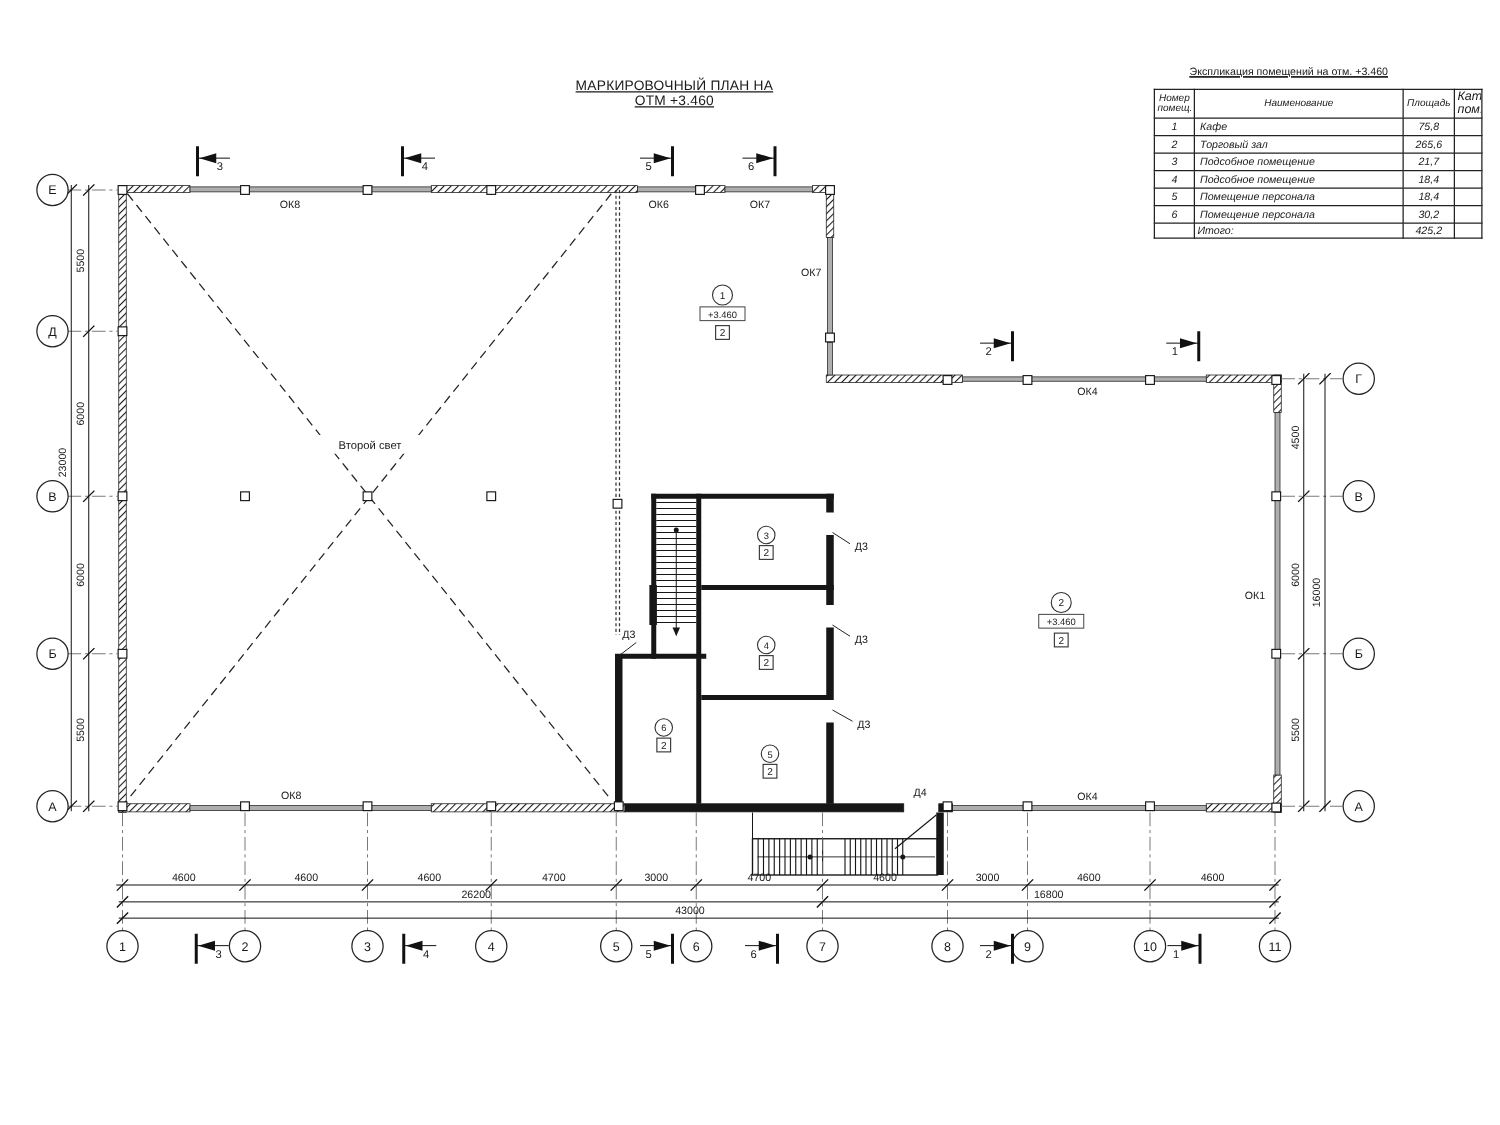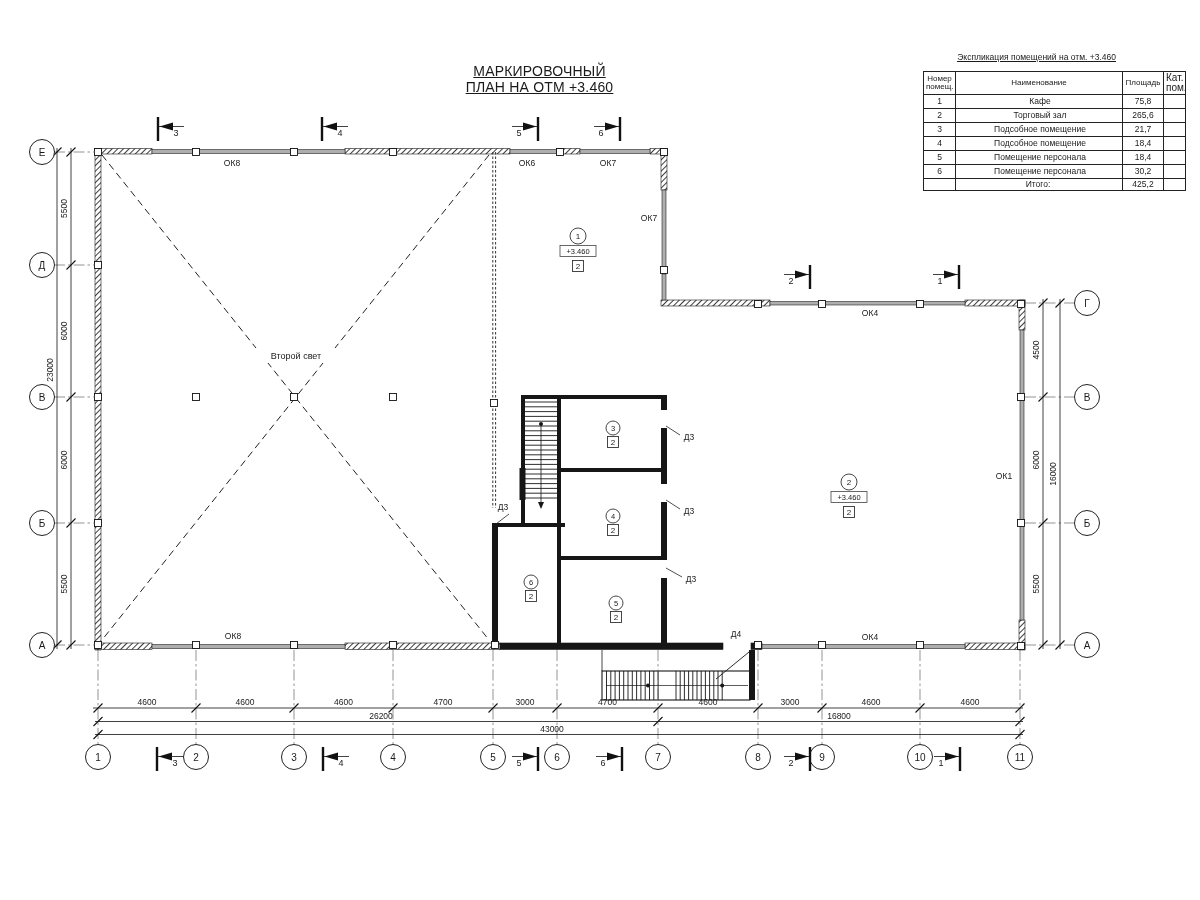--- a/index.html
+++ b/index.html
@@ -1,27 +1,27 @@
 <!DOCTYPE html>
 <html><head>
 <meta charset="utf-8">
 <style>
   html,body{margin:0;padding:0;background:#fff;}
   body{width:1200px;height:900px;position:relative;font-family:"Liberation Sans",sans-serif;color:#1a1a1a;overflow:hidden;}
   .abs{position:absolute;}
-  #plan-title{left:452px;top:63px;width:175px;text-align:center;font-size:14px;letter-spacing:.2px;}
+  #plan-title{left:452px;top:63px;width:175px;text-align:center;font-size:11px;letter-spacing:.2px;}
   #plan-title span{text-decoration:underline;}
-  #legend-title{left:946px;top:52px;width:170px;text-align:right;font-size:8.5px;text-decoration:underline;}
+  #legend-title{left:946px;top:52px;width:170px;text-align:center;font-size:8.5px;text-decoration:underline;}
   #legend-title span{text-decoration:underline;}
-  table.legend{left:923px;top:71px;width:262px;border-collapse:collapse;table-layout:fixed;position:absolute;font-size:8.5px;}
+  table.legend{left:923px;top:71px;width:262px;border-collapse:collapse;table-layout:fixed;position:absolute;font-size:8.5px;font-style:italic;}
   table.legend th,table.legend td{border:1px solid #222;padding:0 2px;overflow:hidden;line-height:1.05;}
   table.legend th{font-weight:normal;text-align:center;height:22px;font-size:8px;}
   table.legend td{height:13px;text-align:center;}
-  table.legend td.nm{text-align:center;padding-left:4px;margin-top:44px;}
-  table.legend td.tl{text-align:center;padding-right:4px;}
+  table.legend td.nm{text-align:left;padding-left:4px;margin-top:44px;}
+  table.legend td.tl{text-align:left;padding-right:4px;}
   table.legend tr.total td{height:11px;}
   svg text{font-family:"Liberation Sans",sans-serif;fill:#1a1a1a;}
 </style>
 </head>
 <body>
 
 <div class="abs" id="plan-title"><span>МАРКИРОВОЧНЫЙ ПЛАН НА ОТМ +3.460</span></div>
 
 <div class="abs" id="legend-title"><span>Экспликация помещений на отм. +3.460</span></div>
 

